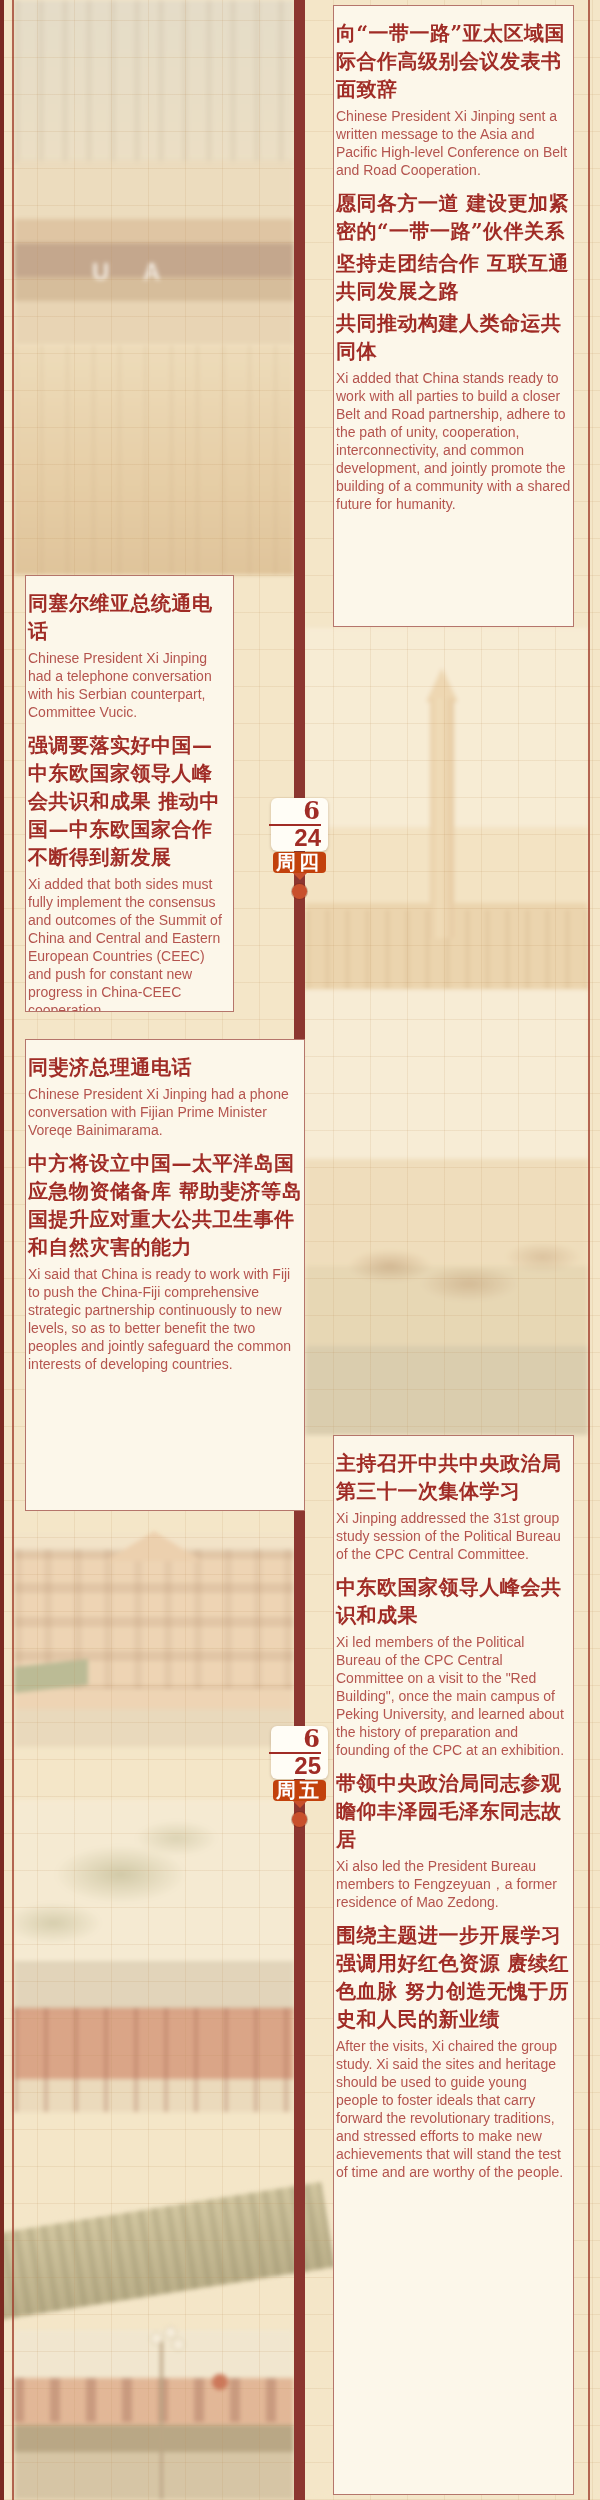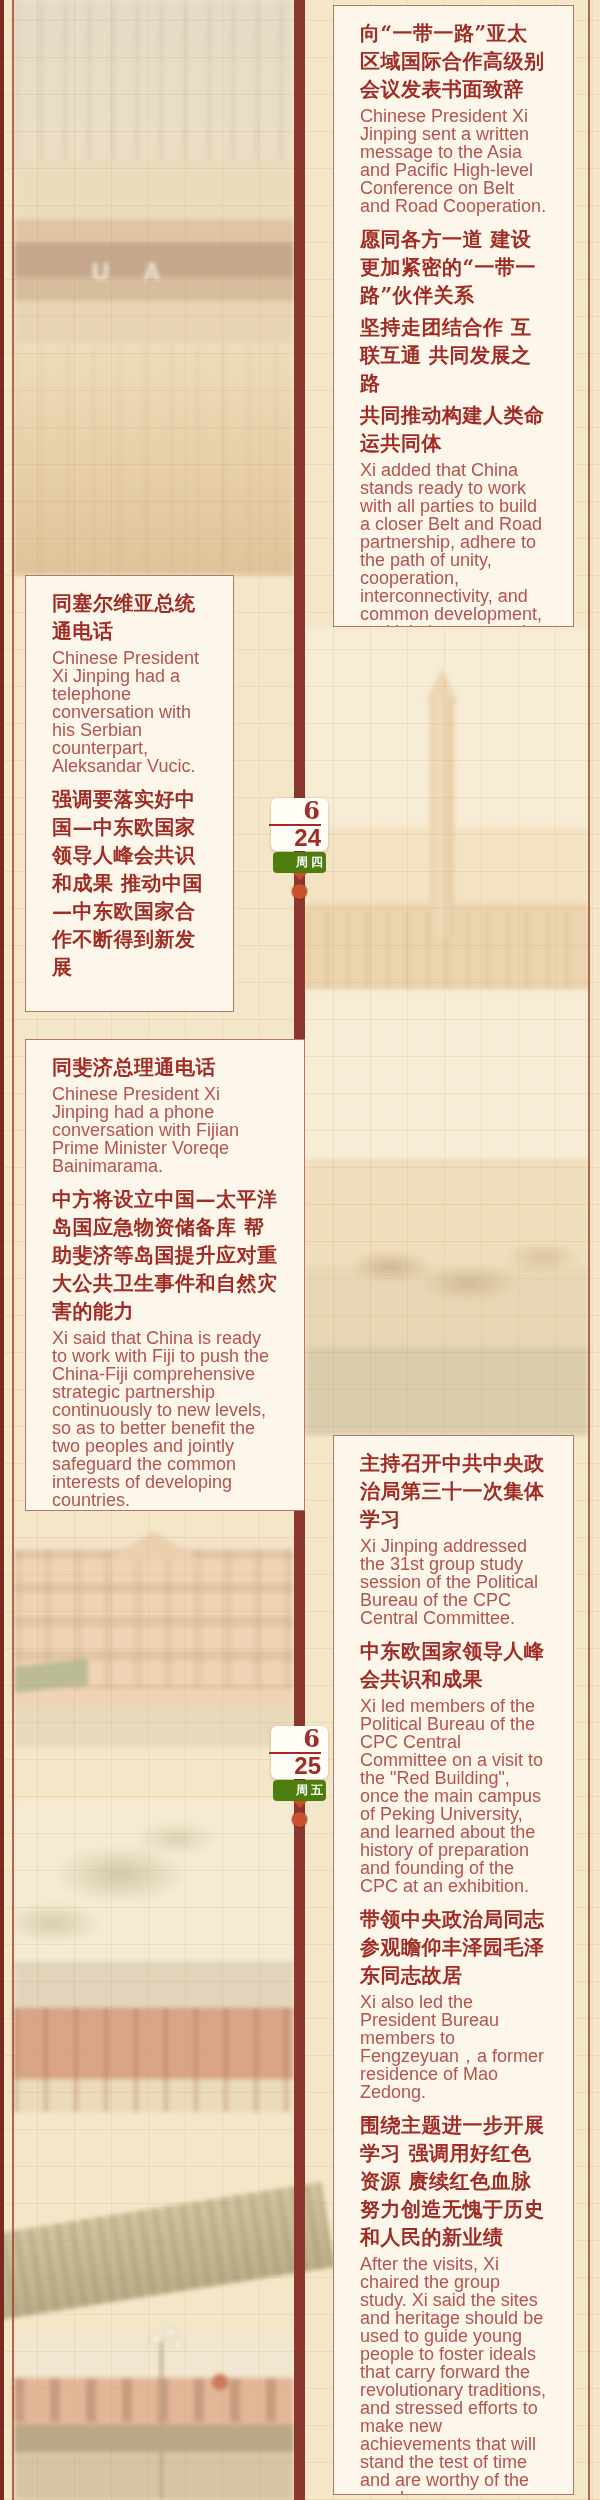--- a/index.html
+++ b/index.html
@@ -77,38 +77,38 @@
   .marker-24{top:798px;}
   .marker-25{top:1726px;}
   .date-card{position:relative;width:57px;height:53px;background:#fffdf6;border-radius:6px;
     box-shadow:0 1px 3px rgba(80,40,20,.25);}
   .date-month{position:absolute;right:8px;top:0;font-family:"DejaVu Serif","Liberation Serif",serif;
     font-weight:bold;font-size:24px;line-height:26px;color:#a02c26;}
   .date-divider{position:absolute;left:-2px;top:26px;width:52px;height:2px;background:#a02c26;}
   .date-day{position:absolute;right:7px;top:27px;font-family:Liberation Sans, sans-serif;
     font-weight:bold;font-size:24px;line-height:25px;color:#a02c26;}
   .weekday-tab{position:relative;margin:1px auto 0;width:53px;height:21px;border-radius:4px;
-    background:#4d7c0f;color:#fff;font-weight:bold;font-size:12px;line-height:21px;
-    text-align:right;letter-spacing:3px;text-indent:3px;}
+    background:#c2410c;color:#fff;font-weight:bold;font-size:20px;line-height:21px;
+    text-align:left;letter-spacing:3px;text-indent:3px;}
   .tab-pointer{margin:0 auto;width:0;height:0;border-left:7px solid transparent;
     border-right:7px solid transparent;border-top:7px solid #c8502c;}
   .timeline-dot{position:absolute;left:21px;top:86px;width:15px;height:15px;border-radius:50%;
     background:#c8502c;box-shadow:0 0 0 1px rgba(120,40,20,.35);}
   
   .event-box{position:absolute;background:#fcf7ea;border:1px solid #b5756b;z-index:3;
-    padding:13px 26px;box-sizing:border-box;overflow:hidden;}
+    padding:13px 2px;box-sizing:border-box;overflow:hidden;}
   .box-belt-road{left:333px;top:5px;width:241px;height:622px;}
   .box-serbia{left:25px;top:575px;width:209px;height:437px;}
   .box-fiji{left:25px;top:1039px;width:280px;height:472px;}
   .box-study{left:333px;top:1435px;width:241px;height:1060px;}
   .zh{margin:10px 0 4px;font-family:"DejaVu Serif","Liberation Serif",serif;font-weight:bold;
     font-size:20px;line-height:28px;letter-spacing:.5px;color:#a02c26;}
   .zh:first-child{margin-top:0;}
   .zh + .zh{margin-top:0;}
-  .en{margin:0 0 6px;font-size:18px;line-height:18px;color:#b4544e;}
+  .en{margin:0 0 6px;font-size:14px;line-height:18px;color:#b4544e;}
 </style>
 </head>
 <body>
 
 <div id="page">
 
   <div class="ph ph-city-gray"></div>
   <div class="ph ph-harbor">
     <span class="ship-letters">U A</span>
   </div>
@@ -165,22 +165,23 @@
     <p class="zh">向“一带一路”亚太区域国际合作高级别会议发表书面致辞</p>
     <p class="en">Chinese President Xi Jinping sent a written message to the Asia and Pacific High-level Conference on Belt and Road Cooperation.</p>
     <p class="zh">愿同各方一道 建设更加紧密的“一带一路”伙伴关系</p>
     <p class="zh">坚持走团结合作 互联互通 共同发展之路</p>
     <p class="zh">共同推动构建人类命运共同体</p>
     <p class="en">Xi added that China stands ready to work with all parties to build a closer Belt and Road partnership, adhere to the path of unity, cooperation, interconnectivity, and common development, and jointly promote the building of a community with a shared future for humanity.</p>
   </div>
 
   <div class="event-box box-serbia">
     <p class="zh">同塞尔维亚总统通电话</p>
-    <p class="en">Chinese President Xi Jinping had a telephone conversation with his Serbian counterpart, Aleksandar Vucic.</p>
+    <p class="en">Chinese President Xi Jinping had a telephone conversation with his Serbian counterpart, Committee Vucic.</p>
     <p class="zh">强调要落实好中国—中东欧国家领导人峰会共识和成果 推动中国—中东欧国家合作不断得到新发展</p>
+    <p class="en">Xi added that both sides must fully implement the consensus and outcomes of the Summit of China and Central and Eastern European Countries (CEEC) and push for constant new progress in China-CEEC cooperation.</p>
   </div>
 
   <div class="event-box box-fiji">
     <p class="zh">同斐济总理通电话</p>
     <p class="en">Chinese President Xi Jinping had a phone conversation with Fijian Prime Minister Voreqe Bainimarama.</p>
     <p class="zh">中方将设立中国—太平洋岛国应急物资储备库 帮助斐济等岛国提升应对重大公共卫生事件和自然灾害的能力</p>
     <p class="en">Xi said that China is ready to work with Fiji to push the China-Fiji comprehensive strategic partnership continuously to new levels, so as to better benefit the two peoples and jointly safeguard the common interests of developing countries.</p>
   </div>
 
   <div class="event-box box-study">

